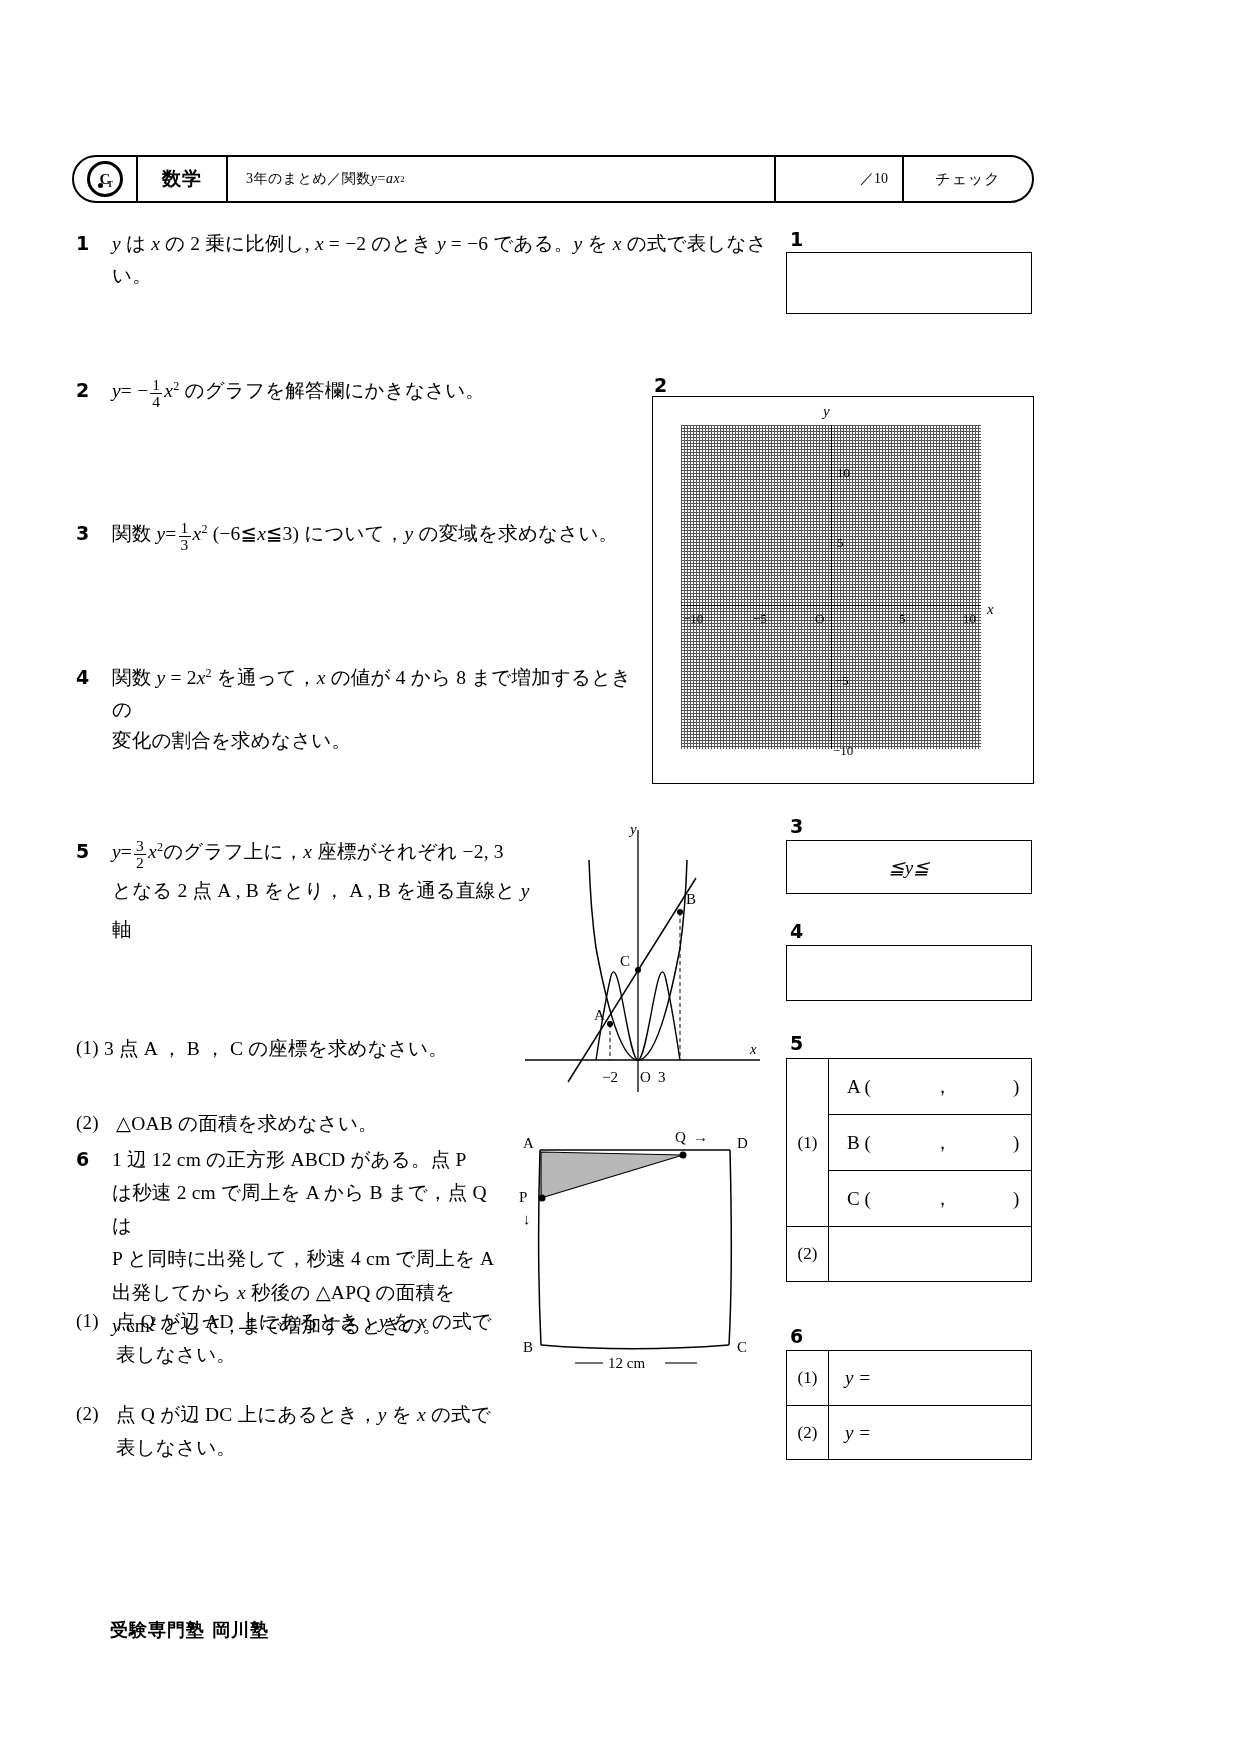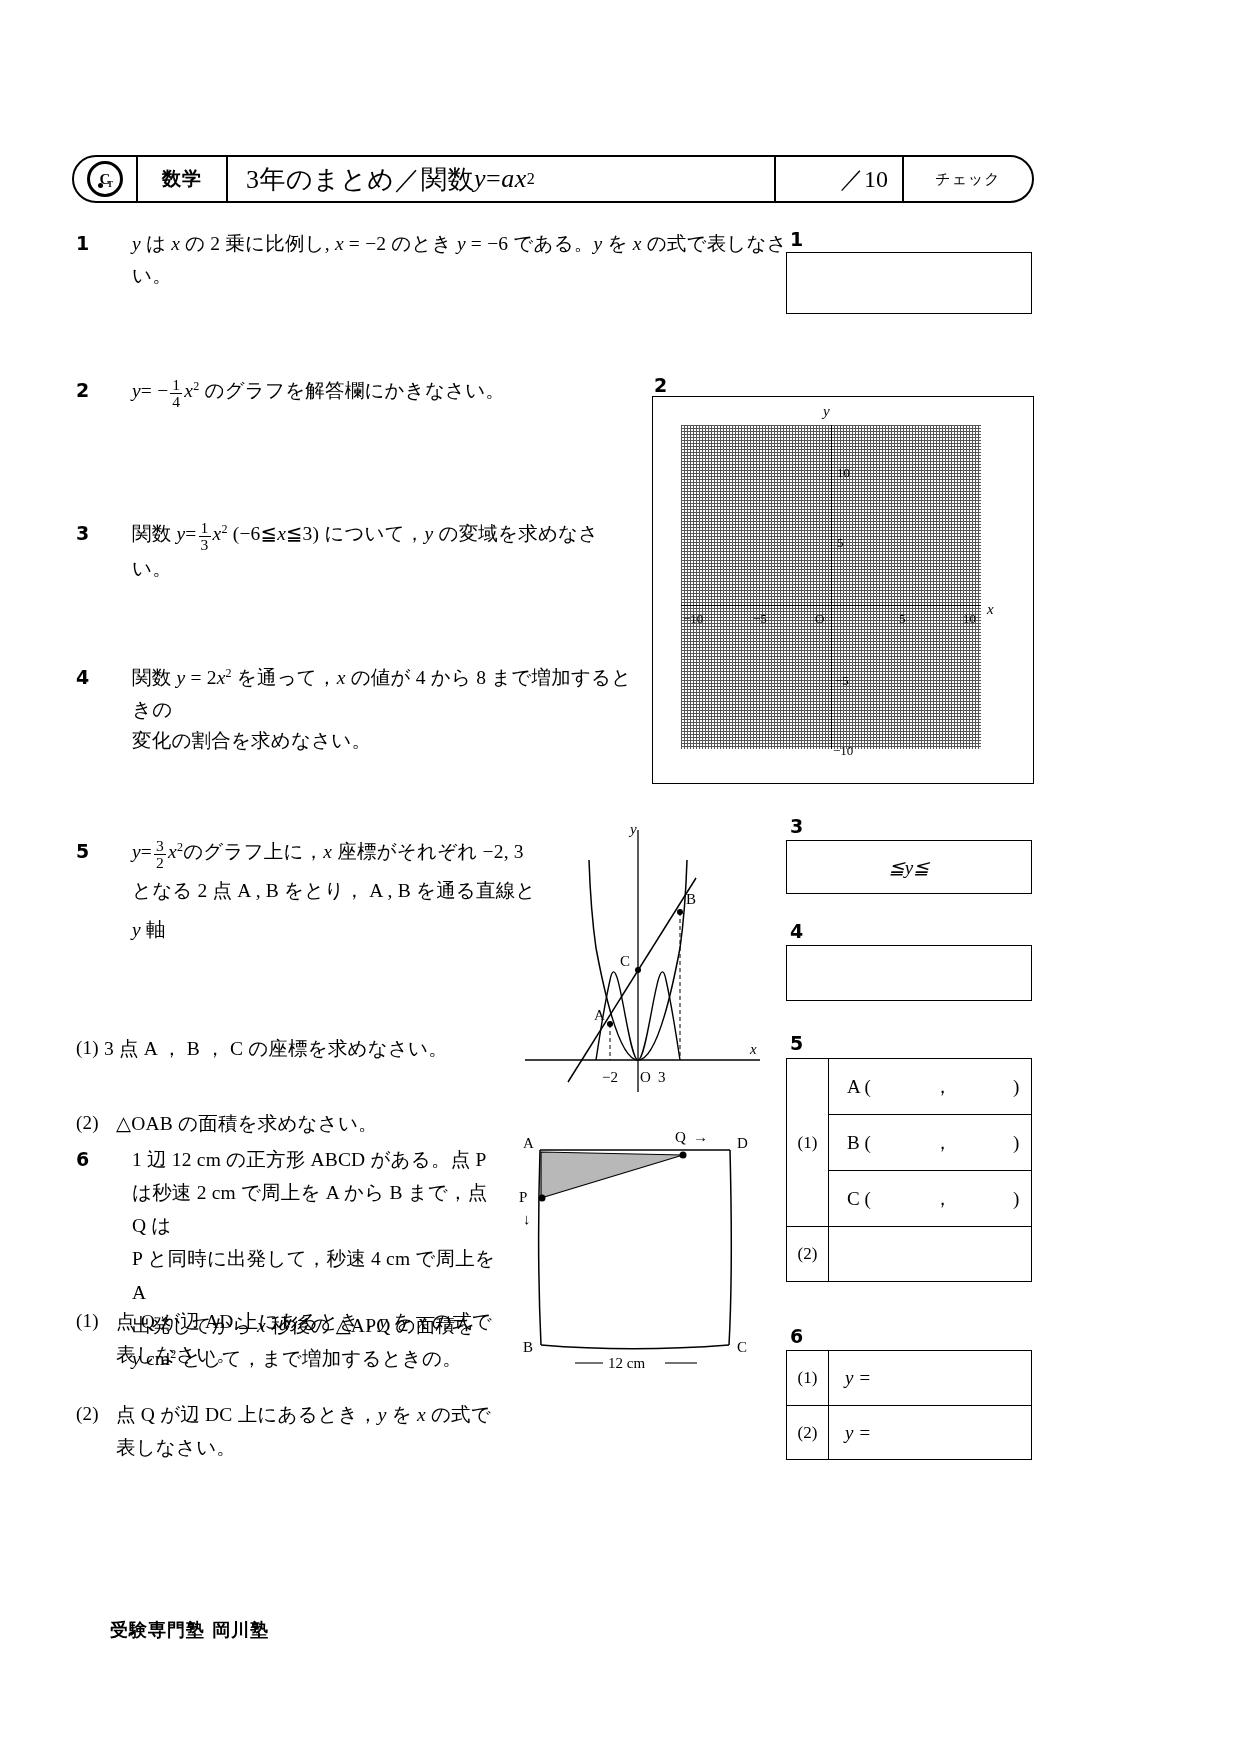--- a/index.html
+++ b/index.html
@@ -36,41 +36,41 @@
   }
   .hdr-subject{
     width:88px;border-left:2.2px solid #000;
     display:flex;align-items:center;justify-content:center;
     font-family:"DejaVu Sans","Liberation Sans",sans-serif;
     font-weight:700;font-size:19px;letter-spacing:1px;
   }
   .hdr-title{
     flex:1;border-left:2.2px solid #000;
     display:flex;align-items:center;
-    padding-left:18px;font-size:26px;letter-spacing:0.5px;
+    padding-left:18px;font-size:14px;letter-spacing:0.5px;
   }
   .hdr-score{
     width:112px;border-left:2.2px solid #000;
     display:flex;align-items:center;justify-content:flex-end;
-    padding-right:14px;font-size:24px;
+    padding-right:14px;font-size:14px;
   }
   .hdr-check{
     width:128px;border-left:2.2px solid #000;
     display:flex;align-items:center;justify-content:center;
     font-size:15px;letter-spacing:1px;
   }
 
   
   .q{position:absolute;font-size:19.5px;line-height:1.62;letter-spacing:0.2px;}
   .qnum{
     font-family:"DejaVu Sans","Liberation Sans",sans-serif;
     font-weight:700;font-size:19px;
     position:absolute;left:0;top:0;
   }
-  .qbody{display:block;margin-left:56px;}
+  .qbody{display:block;margin-left:36px;}
   .sub{display:block;margin-left:0px;}
   .mi{font-style:italic;font-family:"Liberation Serif",serif;}
   .sup{font-size:0.62em;vertical-align:super;}
 
   .frac{
     display:inline-block;vertical-align:-0.52em;
     text-align:center;line-height:1.02;margin:0 2px;
   }
   .frac .num{display:block;font-size:0.80em;padding:0 2px;}
   .frac .den{display:block;font-size:0.80em;border-top:1.3px solid #000;padding:0 2px;}

